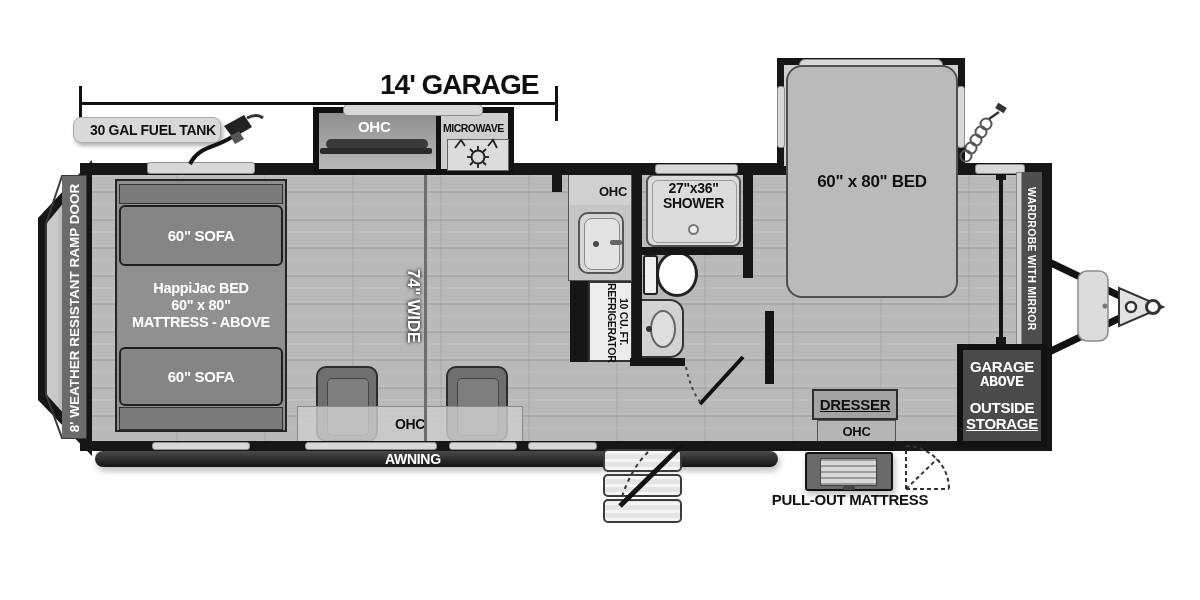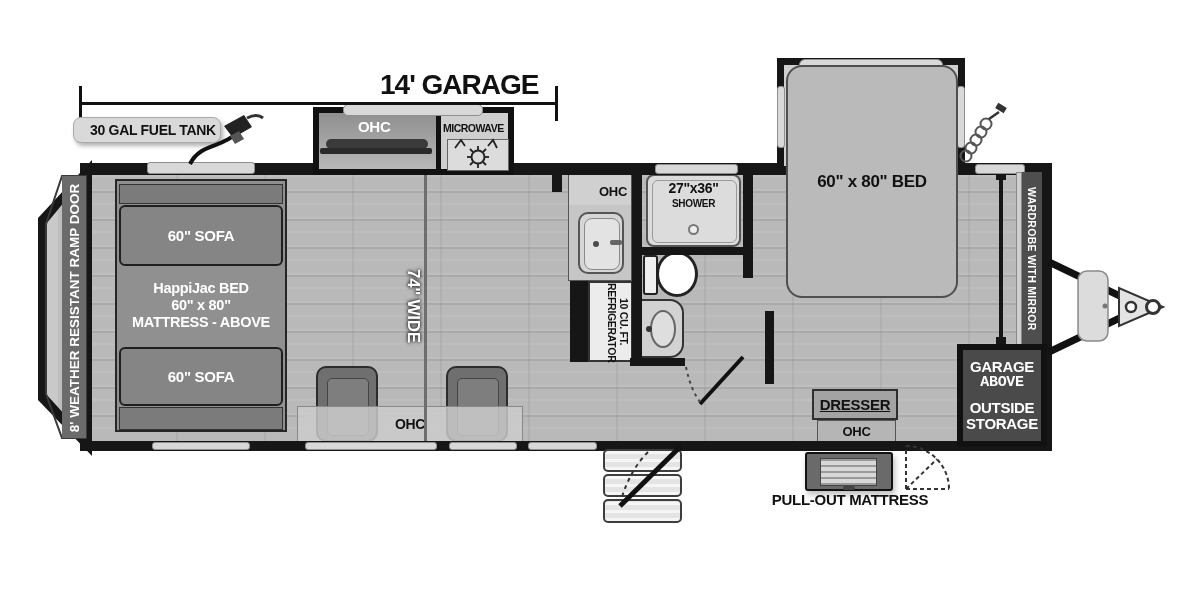--- a/index.html
+++ b/index.html
@@ -75,21 +75,21 @@
       <span class="lbl" style="font-size:10.5px;display:block;">10 CU. FT.</span>
       <span class="lbl" style="font-size:10.5px;display:block;">REFRIGERATOR</span>
     </div>
   </div>
 
   <div class="abs" style="left:646px;top:174px;width:95px;height:73px;background:#dcdcdc;border:2px solid #555;border-radius:8px;box-sizing:border-box;">
     <div class="abs" style="left:4px;top:4px;width:83px;height:61px;border:1px solid #9a9a9a;border-radius:6px;"></div>
   </div>
   <div class="abs ctr" style="left:646px;top:179px;width:95px;height:34px;flex-direction:column;line-height:15px;">
     <span class="lbl" style="font-size:14px;">27"x36"</span>
-    <span class="lbl" style="font-size:10px;">SHOWER</span>
+    <span class="lbl" style="font-size:14px;">SHOWER</span>
   </div>
   <div class="abs" style="left:688px;top:224px;width:11px;height:11px;border:2px solid #777;border-radius:50%;background:#eee;box-sizing:border-box;"></div>
 
   <div class="abs" style="left:643px;top:255px;width:15px;height:40px;background:#f0f0f0;border:2px solid #222;border-radius:3px;box-sizing:border-box;"></div>
   <div class="abs" style="left:656px;top:251px;width:42px;height:46px;background:#fff;border:3px solid #222;border-radius:50%;box-sizing:border-box;"></div>
 
   <div class="abs" style="left:640px;top:299px;width:44px;height:59px;background:#d2d2d2;border:2px solid #333;border-radius:0 14px 14px 0;box-sizing:border-box;">
     <div class="abs" style="left:8px;top:9px;width:26px;height:38px;border:2px solid #666;border-radius:50%;background:#dedede;box-sizing:border-box;"></div>
     <div class="abs" style="left:4px;top:25px;width:6px;height:6px;background:#333;border-radius:50%;"></div>
   </div>
@@ -146,33 +146,36 @@
 
   <div class="abs" style="left:1016px;top:172px;width:6px;height:173px;background:#cfcfcf;border:1px solid #8a8a8a;box-sizing:border-box;"></div>
   <div class="abs vtext ctr" style="left:1022px;top:172px;width:20px;height:173px;background:#4e4e4e;">
     <span class="wlbl" style="font-size:10.5px;letter-spacing:.3px;">WARDROBE WITH MIRROR</span>
   </div>
 
   <div class="abs ctr" style="left:957px;top:344px;width:90px;height:103px;background:#4a4a4a;border:6px solid #111;box-sizing:border-box;flex-direction:column;line-height:16px;">
     <span class="wlbl" style="font-size:15px;">GARAGE</span>
     <span class="wlbl" style="font-size:15px;font-family:Liberation Mono, monospace;">ABOVE</span>
     <span class="wlbl" style="font-size:15px;margin-top:9px;">OUTSIDE</span>
-    <span class="wlbl" style="font-size:15px;">STORAGE</span>
+    <span class="wlbl" style="font-size:15px;text-decoration:underline;">STORAGE</span>
   </div>
 
   <div class="abs" style="left:313px;top:107px;width:201px;height:68px;background:linear-gradient(#8f8f8f,#b8b8b8);border:6px solid #111;box-sizing:border-box;">
     <div class="abs" style="right:0;top:0;width:72px;height:56px;background:#cfcfcf;border-left:5px solid #111;box-sizing:border-box;"></div>
   </div>
   <div class="abs window" style="left:343px;top:104px;width:140px;height:12px;border-radius:5px;"></div>
   <span class="wlbl abs" style="left:358px;top:118px;font-size:15px;">OHC</span>
   <span class="lbl abs" style="left:443px;top:122px;font-size:10.5px;letter-spacing:-0.5px;">MICROWAVE</span>
   <div class="abs" style="left:326px;top:139px;width:102px;height:10px;background:#3a3a3a;border-radius:5px;"></div>
   <div class="abs" style="left:320px;top:148px;width:112px;height:6px;background:#2a2a2a;border-radius:2px;"></div>
   <div class="abs" style="left:447px;top:139px;width:62px;height:32px;background:#dcdcdc;border:1px solid #666;box-sizing:border-box;"></div>
 
+  <div class="abs ctr" style="left:95px;top:451px;width:683px;height:16px;border-radius:9px;background:linear-gradient(#4a4a4a,#141414);box-shadow:2px 4px 6px rgba(0,0,0,.25);">
+    <span class="wlbl" style="font-size:14px;position:absolute;left:290px;">AWNING</span>
+  </div>
 
   <div class="abs steps" style="left:603px;top:449px;width:79px;height:23px;"></div>
   <div class="abs steps" style="left:603px;top:474px;width:79px;height:23px;"></div>
   <div class="abs steps" style="left:603px;top:499px;width:79px;height:24px;"></div>
 
   <div class="abs" style="left:805px;top:452px;width:88px;height:39px;background:#6a6a6a;border:2px solid #111;border-radius:3px;box-sizing:border-box;box-shadow:2px 4px 6px rgba(0,0,0,.25);">
     <div class="abs" style="left:13px;top:4px;width:57px;height:28px;background:#d8d8d8;border:1px solid #444;box-sizing:border-box;
                 background-image:repeating-linear-gradient(0deg, rgba(80,80,80,.45) 0 2px, rgba(0,0,0,0) 2px 6px);"></div>
     <div class="abs" style="left:36px;top:32px;width:12px;height:4px;background:#444;border-radius:2px;"></div>
   </div>

